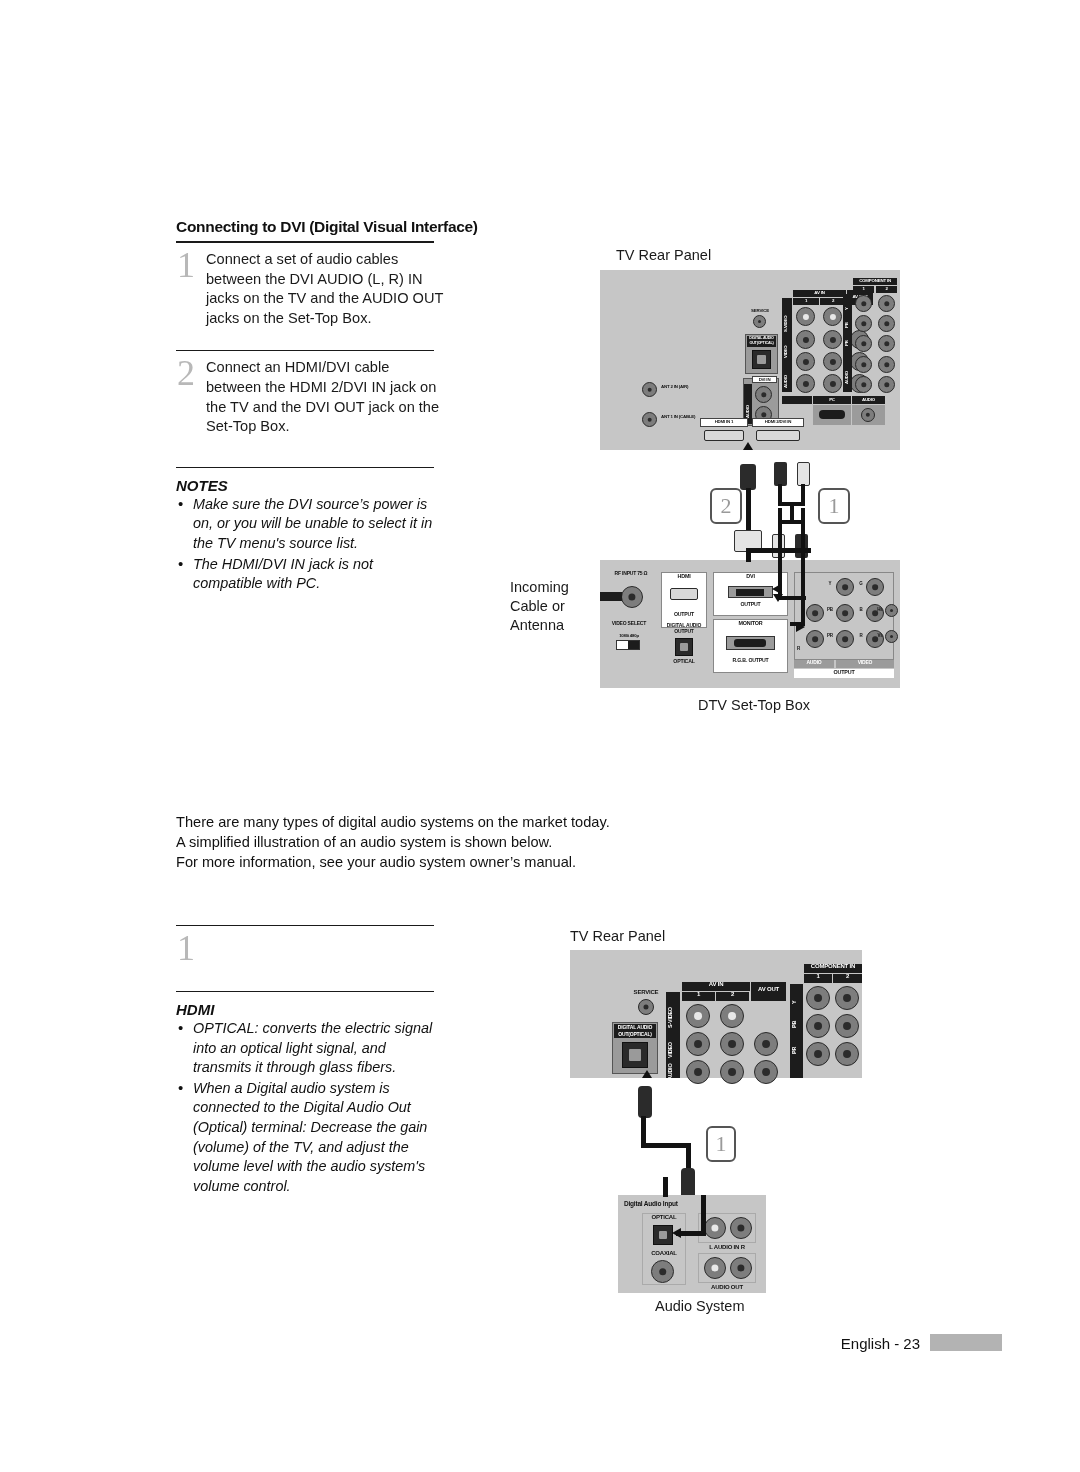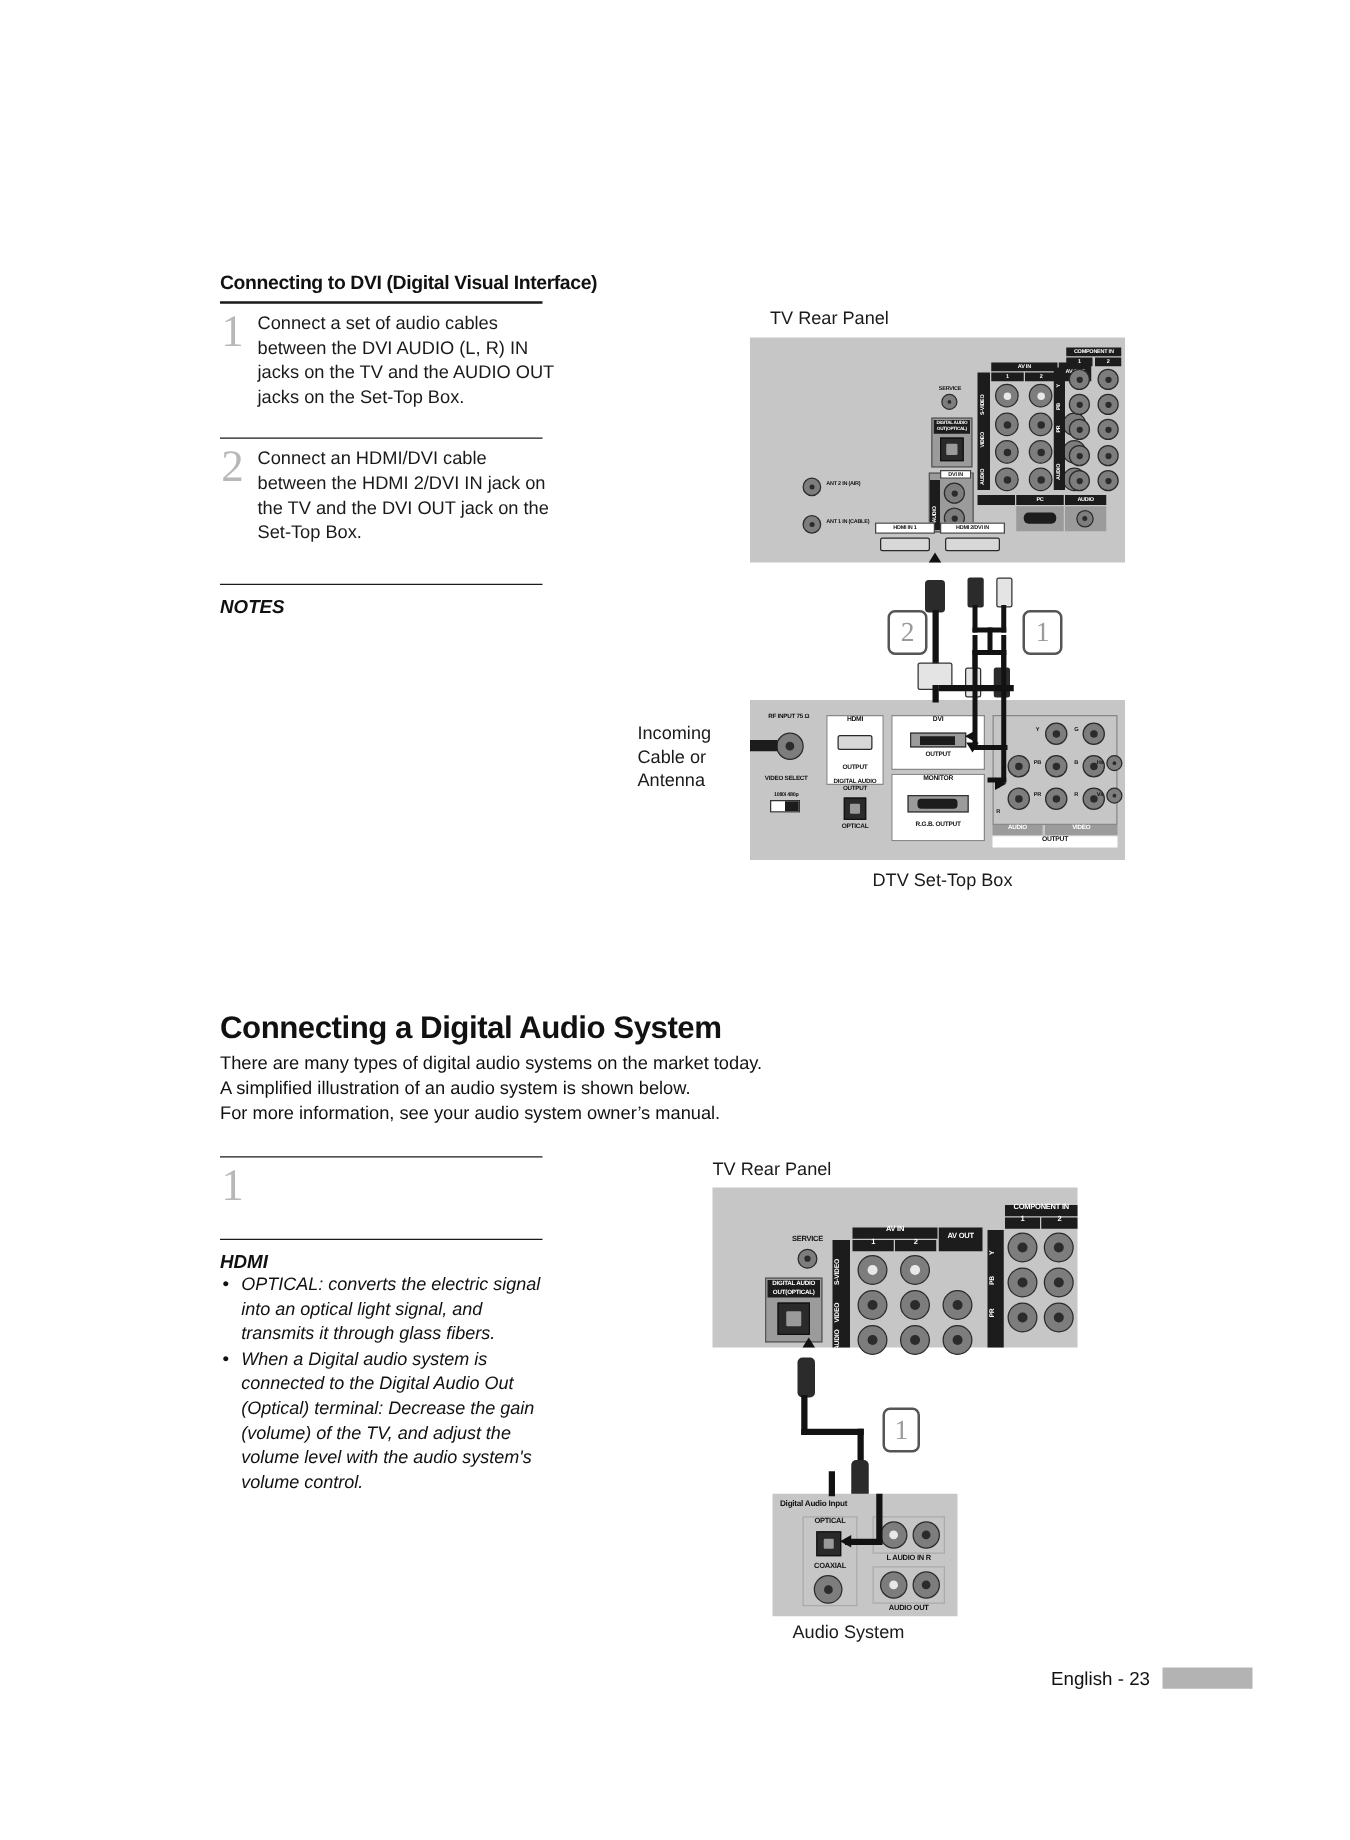--- a/index.html
+++ b/index.html
@@ -95,24 +95,27 @@
 
     <div class="step">
       <div class="num">2</div>
       <div class="txt">Connect an HDMI/DVI cable between the HDMI 2/DVI IN jack on the TV and the DVI OUT jack on the Set-Top Box.</div>
     </div>
 
     <div style="height:30px"></div>
     <div class="rule-thin"></div>
     <div style="height:9px"></div>
     <div class="notes-h">NOTES</div>
+    <ul class="notes">
+      <li>Make sure the DVI source’s power is on, or you will be unable to select it in the TV menu's source list.</li>
+      <li>The HDMI/DVI IN jack is not compatible with PC.</li>
+    </ul>
   </div>
 
   <div class="col-left" style="top:808px;width:510px">
-    <h1 class="big">Connecting a Digital Audio System</h1>
     <div class="intro" style="white-space:pre-line">There are many types of digital audio systems on the market today.
 A simplified illustration of an audio system is shown below.
 For more information, see your audio system owner’s manual.</div>
   </div>
 
   <div class="col-left" style="top:925px;width:270px">
     <div class="rule-thin"></div>
     <div class="step">
       <div class="num">1</div>
     </div>
@@ -407,17 +410,17 @@
     <div class="jack jackw" style="left:86px;top:62px;width:22px;height:22px"></div>
     <div class="jack" style="left:112px;top:62px;width:22px;height:22px"></div>
     <div class="lblk" style="left:80px;top:90px;width:58px;font-size:6px">AUDIO OUT</div>
 
     <div class="wire" style="left:45px;top:-18px;width:5px;height:20px"></div>
     <div class="wire" style="left:58px;top:36px;width:30px;height:5px"></div>
     <div class="wire" style="left:83px;top:0px;width:5px;height:40px"></div>
     <div class="arrow-left" style="left:54px;top:33px"></div>
   </div>
 
-  <div class="caption" style="position:absolute;left:634px;top:1298px">Audio System</div>
+  <div class="caption" style="position:absolute;left:655px;top:1298px">Audio System</div>
 
   <div class="footblk"></div>
   <div class="footer" style="right:160px">English - 23</div>
 </div>
 
 </body></html>

